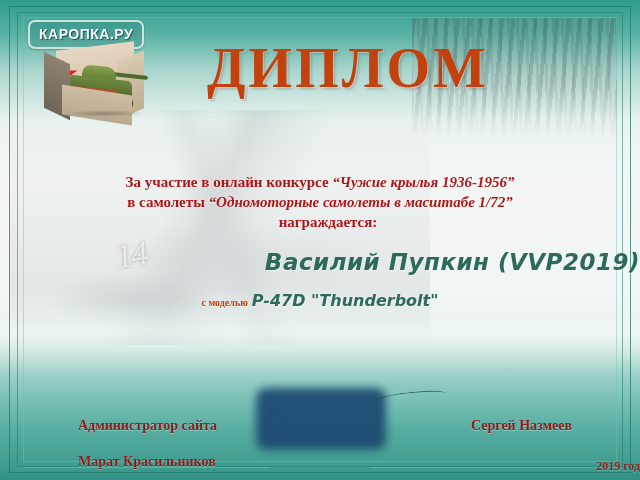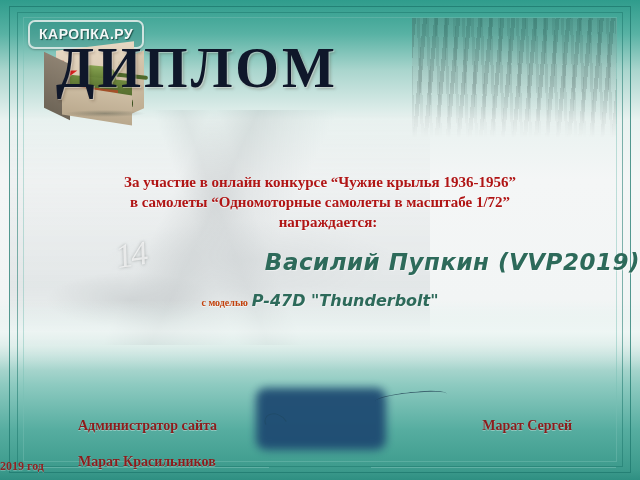--- a/index.html
+++ b/index.html
@@ -203,46 +203,47 @@
   .tank-shadow {
     position: absolute; left: 22px; top: 66px;
     width: 82px; height: 7px;
     background: radial-gradient(ellipse at center, rgba(60,70,60,.35), rgba(60,70,60,0) 70%);
   }
 
   
   .title {
     position: absolute;
     left: 0; right: 0; top: 36px;
-    text-align: left;
+    text-align: center;
     padding-left: 44px;
     font-family: "Liberation Serif", serif;
     font-weight: bold;
     font-size: 56px;
     letter-spacing: 3px;
-    color: #0f172a;
+    color: #c2410c;
     text-shadow: 1px 1px 0 rgba(255,255,255,.35), 2px 2px 3px rgba(60,30,10,.25);
     margin-left: 12px;
   }
 
   
   .body-block {
     position: absolute;
     left: 0; right: 0; top: 172px;
     text-align: center;
     line-height: 20px;
   }
   .line-red {
     font-family: "Liberation Serif", serif;
     font-weight: bold;
     font-size: 15px;
     color: #b01515;
     text-shadow: 0 1px 0 rgba(255,255,255,.6);
   }
   .line-red .italic {
+    font-style: italic;
     font-weight: bold;
   }
   .awarded {
     font-family: "Liberation Serif", serif;
     font-weight: bold;
     font-size: 15px;
     color: #b01515;
     text-shadow: 0 1px 0 rgba(255,255,255,.6);
     margin-left: 16px;
   }
@@ -326,21 +327,21 @@
     border-right-color: transparent;
     border-bottom-color: transparent;
     border-radius: 50%;
     transform: rotate(25deg);
   }
 
   
   .year {
     position: absolute;
     left: 0; right: 0; bottom: 6px;
-    text-align: left;
+    text-align: right;
     font-family: "Liberation Serif", serif;
     font-weight: bold;
     font-size: 12px;
     color: #8f2323;
     text-shadow: 0 1px 0 rgba(255,255,255,.25);
   }
   .year-rule-l, .year-rule-r {
     position: absolute;
     bottom: 12px;
     height: 1px;
@@ -392,21 +393,21 @@
 
   <div class="recipient">Василий Пупкин (VVP2019)</div>
 
   <div class="model-line">
     <span class="model-label">с моделью</span><span class="model-value">P-47D "Thunderbolt"</span>
   </div>
 
   <div class="sig-rows">
     <div class="sig-row">
       <span class="sig-role">Администратор сайта</span>
-      <span class="sig-person">Марат Сергей</span>
+      <span class="sig-person">Сергей Назмеев</span>
     </div>
     <div class="sig-row">
       <span class="sig-person">Марат Красильников</span>
     </div>
   </div>
   <div class="signature-blob"></div>
   <div class="signature-stroke"></div>
   <div class="signature-curl"></div>
 
   <div class="year-rule-l"></div>

